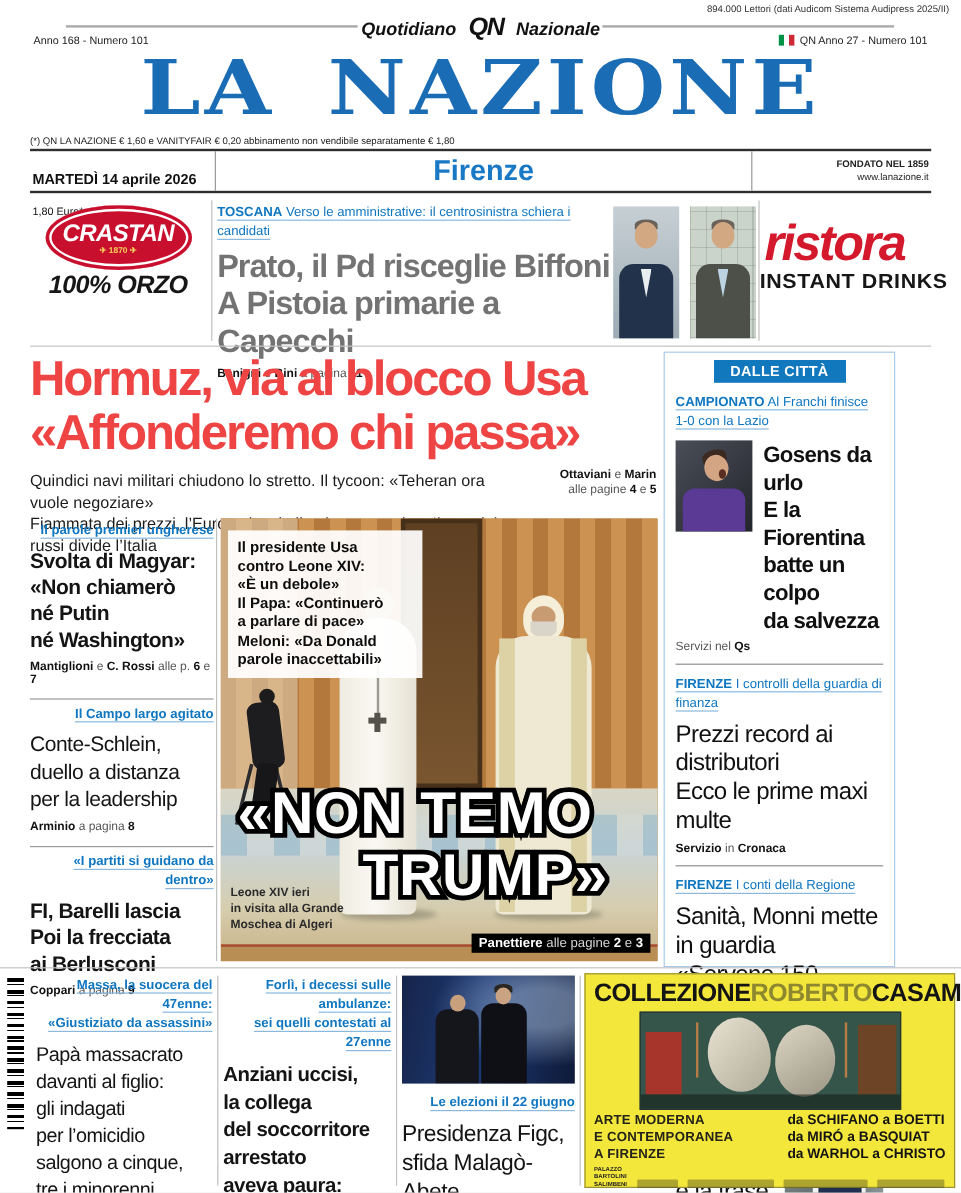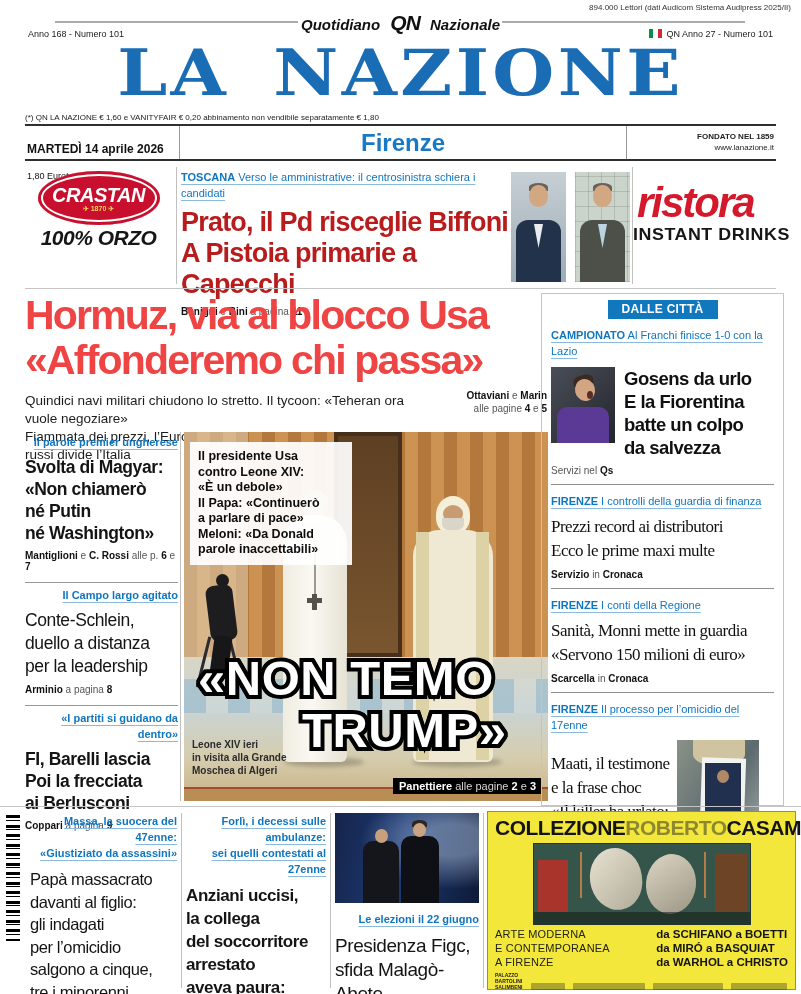--- a/index.html
+++ b/index.html
@@ -45,21 +45,21 @@
 
   
   .vr { position:absolute; width:1px; background:#c0c0c0; }
   .ad-crastan { position:absolute; left:25px; top:167px; width:147px; height:117px; text-align:center; padding-top:4px; }
   .crastan-oval { width:122px; height:54px; margin:0 auto; background:#c8102e; border-radius:50%;
                   box-shadow:inset 0 0 0 3px #c8102e, inset 0 0 0 5px #fff; display:flex; flex-direction:column; align-items:center; justify-content:center; }
   .crastan-brand { color:#fff; font-weight:bold; font-style:italic; font-size:20px; letter-spacing:-0.5px; }
   .crastan-year { color:#f5d25a; font-size:7px; font-weight:bold; margin-top:-2px; }
   .crastan-line { font-size:21px; line-height:23px; font-weight:bold; font-style:italic; color:#161616; letter-spacing:-0.5px; margin-top:1px; }
   .toscana { position:absolute; left:181px; top:169px; width:328px; }
-  .toscana-h { font-size:27px; line-height:31px; font-weight:bold; letter-spacing:-0.8px; color:#b91c1c; margin-top:6px; }
+  .toscana-h { font-size:27px; line-height:31px; font-weight:bold; letter-spacing:-0.8px; color:#737373; margin-top:6px; }
   .pp { position:absolute; top:172px; width:55px; height:110px; overflow:hidden; }
   .pp1 { left:511px; background:linear-gradient(180deg,#c6cfd4,#9dabb4); }
   .pp2 { left:575px; background:repeating-linear-gradient(90deg,rgba(90,100,90,.22) 0 1px,transparent 1px 13px),
                          repeating-linear-gradient(0deg,rgba(90,100,90,.22) 0 1px,transparent 1px 15px),#cbd4ca; }
   .pp .head { position:absolute; width:19px; height:22px; border-radius:50% 50% 46% 46%; background:#d2a883; left:18px; top:13px; }
   .pp .hair { position:absolute; width:19px; height:8px; border-radius:50% 50% 0 0; background:#6a6258; left:18px; top:11px; }
   .pp .torso { position:absolute; bottom:0; left:5px; width:45px; height:62px; border-radius:12px 12px 0 0; background:#22324a; }
   .pp2 .torso { background:#4d5048; }
   .pp .shirt { position:absolute; bottom:34px; left:23px; width:9px; height:24px; background:#e9edf0; clip-path:polygon(0 0,100% 0,50% 100%); }
   .pp2 .shirt { background:#bcd3e2; }
@@ -119,27 +119,27 @@
                 padding:7px 8px; font-size:12.5px; line-height:15.5px; font-weight:bold; color:#0d0d0d; }
   .bigquote { position:absolute; color:#fff; font-weight:bold; font-size:49px; letter-spacing:0.5px;
               -webkit-text-stroke:8px #000; paint-order:stroke fill;
               text-shadow:3px 3px 0 #000,-3px -3px 0 #000,3px -3px 0 #000,-3px 3px 0 #000,0 3px 0 #000,0 -3px 0 #000,3px 0 0 #000,-3px 0 0 #000; }
   .bq1 { left:14px; top:218px; } .bq2 { left:118px; top:270px; }
   .ph-caption { position:absolute; left:8px; bottom:24px; font-size:10px; line-height:13px; font-weight:bold; color:#2b2b2b; }
   .ph-chip { position:absolute; right:6px; bottom:7px; background:#000; color:#fff; font-size:11px; padding:2px 6px; }
   .ph-chip .bp-r { color:#d6d6d6; } .ph-chip .bp-b { color:#fff; }
 
   
-  .rail { position:absolute; left:541px; top:293px; width:243px; height:513px; border:1px solid #a9cae8; padding:6px 9px 0; }
+  .rail { position:absolute; left:553px; top:293px; width:193px; height:513px; border:1px solid #a9cae8; padding:6px 9px 0; }
   .rail-badge { width:110px; margin:0 auto 8px; background:#1278be; color:#fff; font-weight:bold; font-size:12px; text-align:center; padding:2px 0 3px; letter-spacing:0.3px; }
   .rail-item { padding-bottom:8px; margin-bottom:8px; border-bottom:1px solid #8f8f8f; }
   .rail-item.last { border-bottom:none; }
   .rail-row { display:flex; gap:9px; margin-top:8px; }
   .rail-h { font-size:18.5px; line-height:23px; font-weight:bold; letter-spacing:-0.5px; color:#101010; }
-  .rail-h.roman { font-weight:normal; font-size:17px; line-height:24px; margin-top:6px;font-family:Liberation Serif, serif; }
+  .rail-h.roman { font-weight:normal; font-size:20px; line-height:24px; margin-top:6px; }
   .photo-gosens { width:64px; height:76px; flex:none; position:relative; overflow:hidden; background:linear-gradient(135deg,#4a4e58,#23252c); }
   .photo-gosens .head { position:absolute; left:24px; top:12px; width:20px; height:22px; border-radius:50%; background:#d4a583; transform:rotate(-14deg); }
   .photo-gosens .hair { position:absolute; left:22px; top:8px; width:20px; height:10px; border-radius:50% 50% 0 0; background:#3a2a1f; transform:rotate(-14deg); }
   .photo-gosens .mouth { position:absolute; left:36px; top:24px; width:6px; height:8px; border-radius:50%; background:#5a2d23; }
   .photo-gosens .torso { position:absolute; bottom:0; left:6px; width:52px; height:36px; border-radius:10px 10px 0 0; background:#5b3a96; }
   .rail4-row { display:flex; gap:8px; margin-top:7px; }
   .photo-maati { width:82px; height:90px; flex:none; position:relative; overflow:hidden; background:linear-gradient(120deg,#8a9288,#5d6a6e 60%,#98a0a0); }
   .photo-maati .hair { position:absolute; left:16px; top:0; width:52px; height:26px; border-radius:0 0 45% 45%; background:#cfc3a0; }
   .photo-maati .paper { position:absolute; left:24px; top:18px; width:44px; height:66px; background:#f2f2f0; transform:rotate(2deg); }
   .photo-maati .pic { position:absolute; left:28px; top:23px; width:36px; height:52px; background:#223050; }
@@ -173,21 +173,21 @@
   .cas-red { position:absolute; left:4px; bottom:12px; width:30px; height:52px; background:#a8352b; }
   .cas-brown { position:absolute; right:3px; bottom:12px; width:32px; height:58px; background:#6e4426; }
   .cas-egg1 { position:absolute; left:56px; top:4px; width:52px; height:62px; border-radius:50% 50% 48% 52%; transform:rotate(-8deg);
               background:linear-gradient(140deg,#e8e2d2,#b0aa98); }
   .cas-egg2 { position:absolute; left:112px; top:10px; width:50px; height:60px; border-radius:50% 50% 50% 50%; transform:rotate(6deg);
               background:linear-gradient(140deg,#ddd6c4,#9a9484); }
   .cas-mast1,.cas-mast2 { position:absolute; width:2px; height:46px; background:#b57c46; top:8px; }
   .cas-mast1 { left:46px; } .cas-mast2 { left:170px; }
   .cas-base { position:absolute; left:0; bottom:0; width:100%; height:12px; background:rgba(18,28,22,.55); }
   .cas-cols { display:flex; justify-content:space-between; margin-top:1px; }
-  .cas-left { font-size:11px; line-height:14px; font-weight:normal; color:#23231a; letter-spacing:0.2px; }
+  .cas-left { font-size:11px; line-height:14px; font-weight:bold; color:#23231a; letter-spacing:0.2px; }
   .cas-right { font-size:11.5px; line-height:14px; font-weight:bold; color:#141414; text-align:left; }
   .cas-footer { display:flex; gap:8px; align-items:flex-end; margin-top:3px; }
   .cas-venue { font-size:5px; line-height:6px; font-weight:bold; color:#222; }
   .cas-smudge { height:7px; background:rgba(40,40,30,.35); border-radius:1px; }
   .sm1{width:34px;} .sm2{width:72px;} .sm3{width:70px;} .sm4{width:56px;}
 </style>
 </head>
 <body>
 
 <div class="page">

